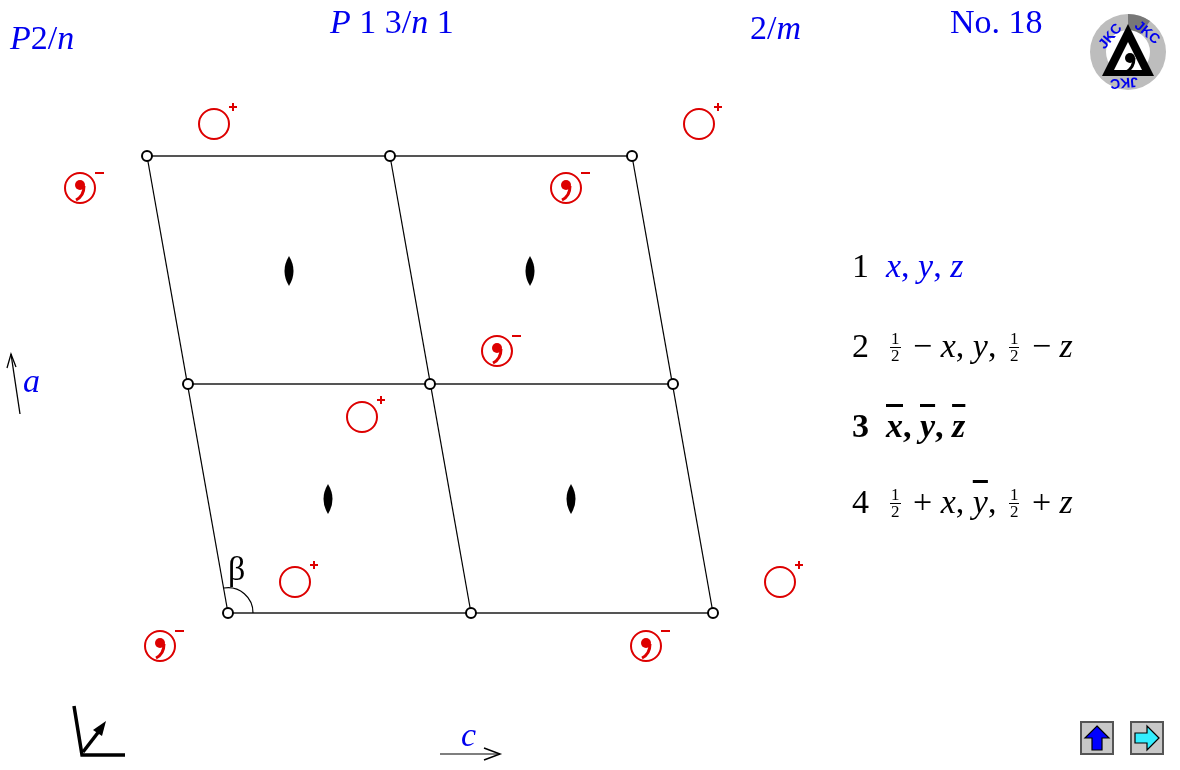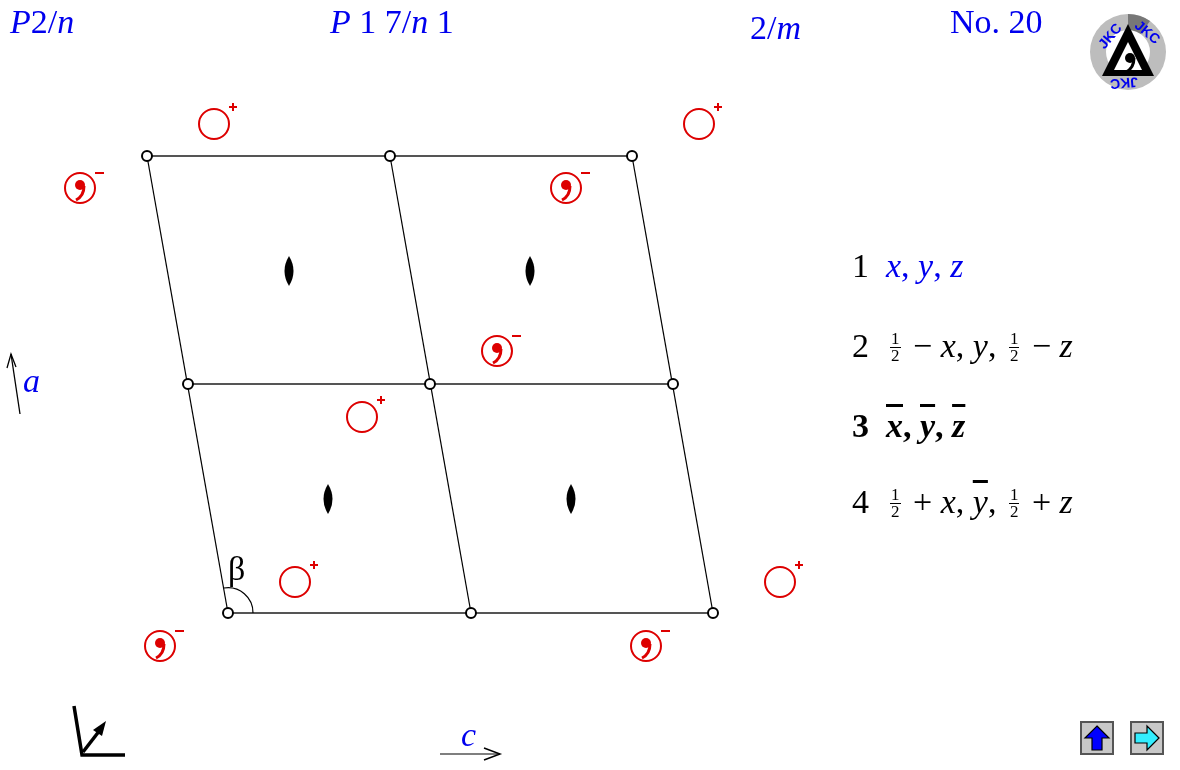--- a/index.html
+++ b/index.html
@@ -14,30 +14,30 @@
   .frac .n { display:block; border-bottom:1px solid #000; padding:0 1px; }
   .frac .d { display:block; }
   .ov { text-decoration:overline; }
   .blue { color:#0000ee; }
   .nav-btn { position:absolute; top:721px; width:34px; height:34px; background:#c8c8c8; border:2px solid #555; box-sizing:border-box; cursor:pointer; }
   .lbl { position:absolute; color:#0000ee; font-style:italic; font-size:34px; }
 </style>
 </head>
 <body>
 
-<div class="hdr" style="left:10px;">
+<div class="hdr" style="left:10px;margin-top:16px;">
   <span class="it">P</span><span>2/</span><span class="it">n</span>
 </div>
 <div class="hdr" style="left:330px;">
-  <span class="it">P</span><span> 1 7/</span><span class="it">n</span><span> 1</span>
+  <span class="it">P</span><span> 1 3/</span><span class="it">n</span><span> 1</span>
 </div>
 <div class="hdr" style="left:750px;margin-top:6px;">
   <span>2/</span><span class="it">m</span>
 </div>
-<div class="hdr" style="left:950px;">No. 20</div>
+<div class="hdr" style="left:950px;">No. 18</div>
 
 <div style="position:absolute; left:1088px; top:12px; width:80px; height:80px;">
   <svg width="80" height="80" viewBox="0 0 80 80">
     <circle cx="40" cy="40" r="38" fill="#bdbdbd"></circle>
     <path d="M40 2 A38 38 0 0 1 62 9 L40 40 Z" fill="#777"></path>
     <circle cx="40" cy="40" r="22" fill="#fff"></circle>
     <polygon points="40,12 14,64 66,64" fill="#000"></polygon>
     <polygon points="40,30 26,58 54,58" fill="#fff"></polygon>
     <circle cx="42" cy="46" r="5" fill="#000"></circle>
     <path d="M46 46 Q46 56 38 60" stroke="#000" stroke-width="3" fill="none"></path>

